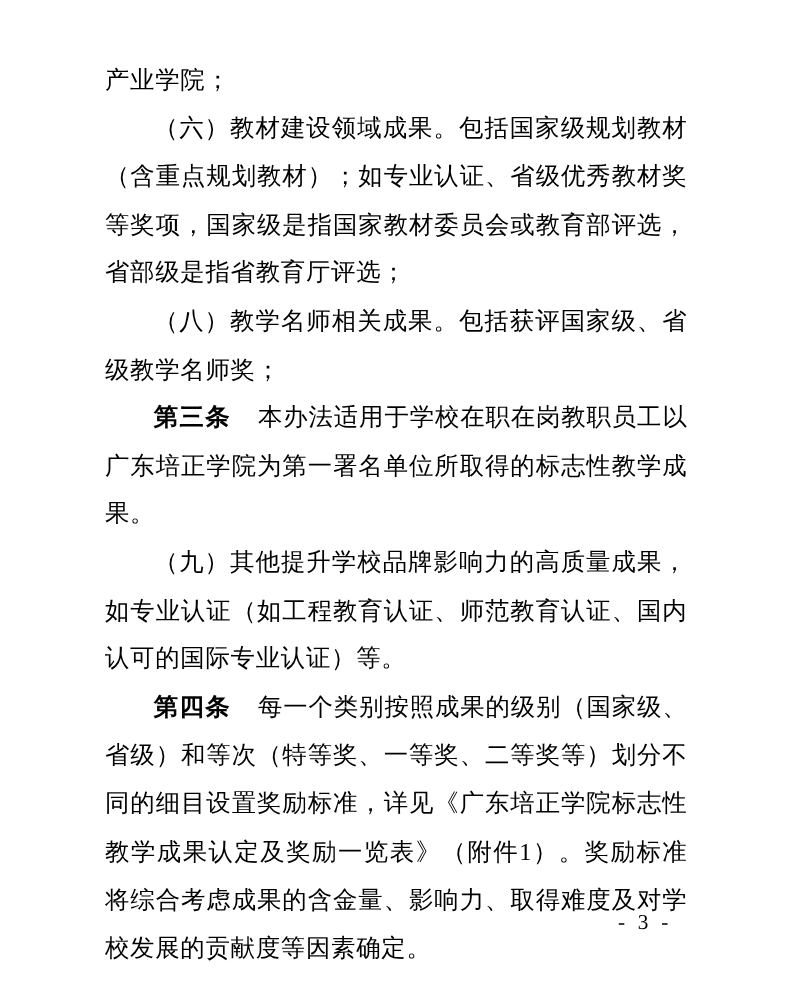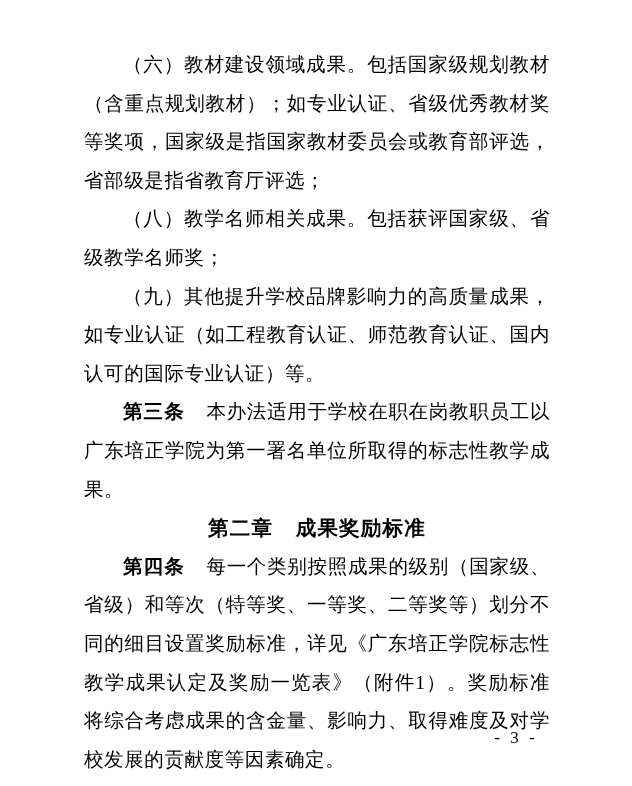--- a/index.html
+++ b/index.html
@@ -84,31 +84,31 @@
     color: #000000;
   }
 </style>
 </head>
 <body>
 
 <div id="page">
 
   <div id="content">
 
+    <p class="para cont">产业学院；</p>
 
     <p class="para">（六）教材建设领域成果。包括国家级规划教材（含重点规划教材）；如专业认证、省级优秀教材奖等奖项，国家级是指国家教材委员会或教育部评选，省部级是指省教育厅评选；</p>
 
 
     <p class="para">（八）教学名师相关成果。包括获评国家级、省级教学名师奖；</p>
 
+    <p class="para"><span class="art">第三条</span><span class="art-gap"></span><span>本办法适用于学校在职在岗教职员工以广东培正学院为第一署名单位所取得的标志性教学成果。</span></p>
+
     <p class="para">（九）其他提升学校品牌影响力的高质量成果，如专业认证（如工程教育认证、师范教育认证、国内认可的国际专业认证）等。</p>
 
-    <p class="para"><span class="art">第三条</span><span class="art-gap"></span><span>本办法适用于学校在职在岗教职员工以广东培正学院为第一署名单位所取得的标志性教学成果。</span></p>
-
-    <p class="chapter"><span>第二章</span><span class="ch-gap"></span><span>成果奖励标准</span></p>
 
     <p class="para"><span class="art">第四条</span><span class="art-gap"></span><span>每一个类别按照成果的级别（国家级、省级）和等次（特等奖、一等奖、二等奖等）划分不同的细目设置奖励标准，详见《广东培正学院标志性教学成果认定及奖励一览表》（附件1）。奖励标准将综合考虑成果的含金量、影响力、取得难度及对学校发展的贡献度等因素确定。</span></p>
 
   </div>
 
   <div id="footer">
     <span id="page-number">- 3 -</span>
   </div>
 
 </div>

